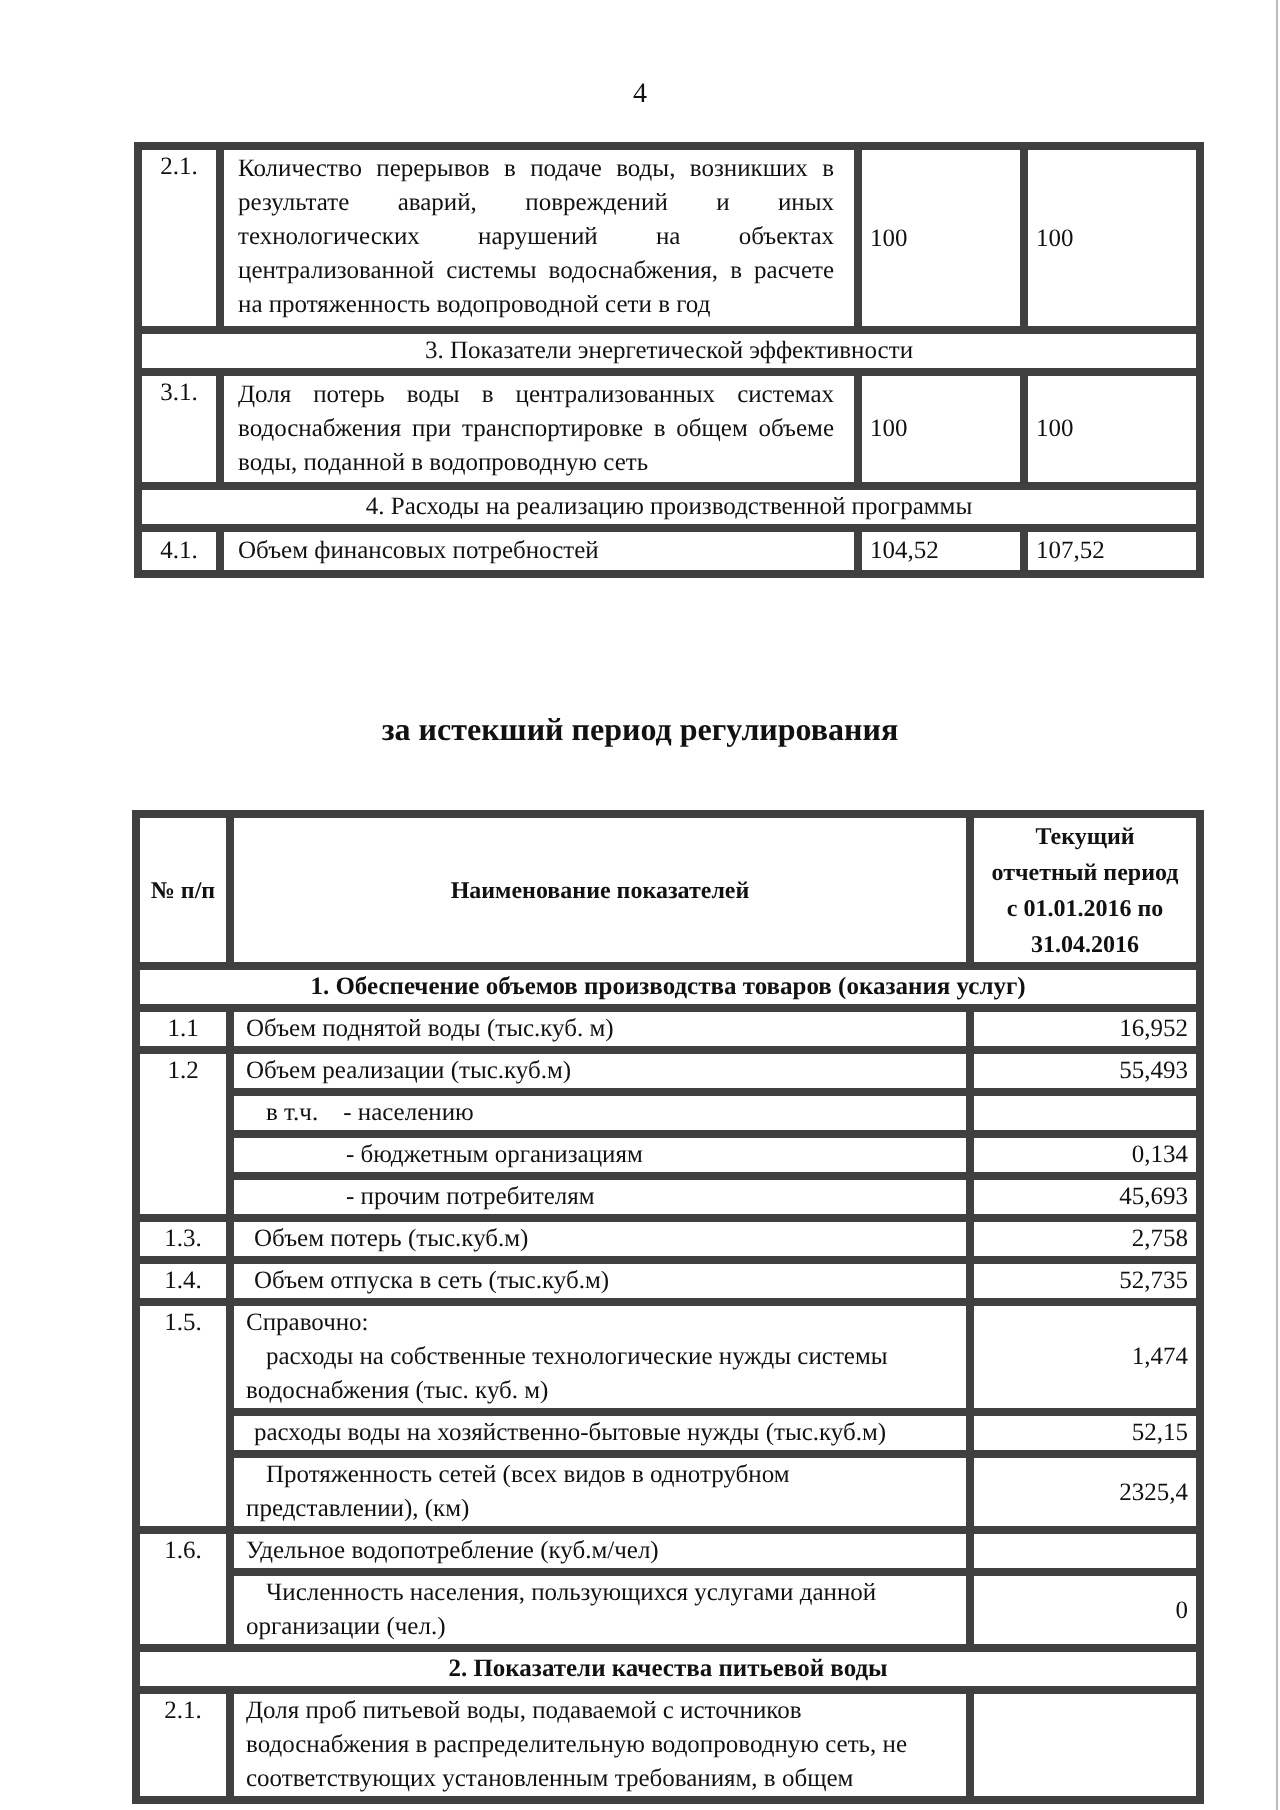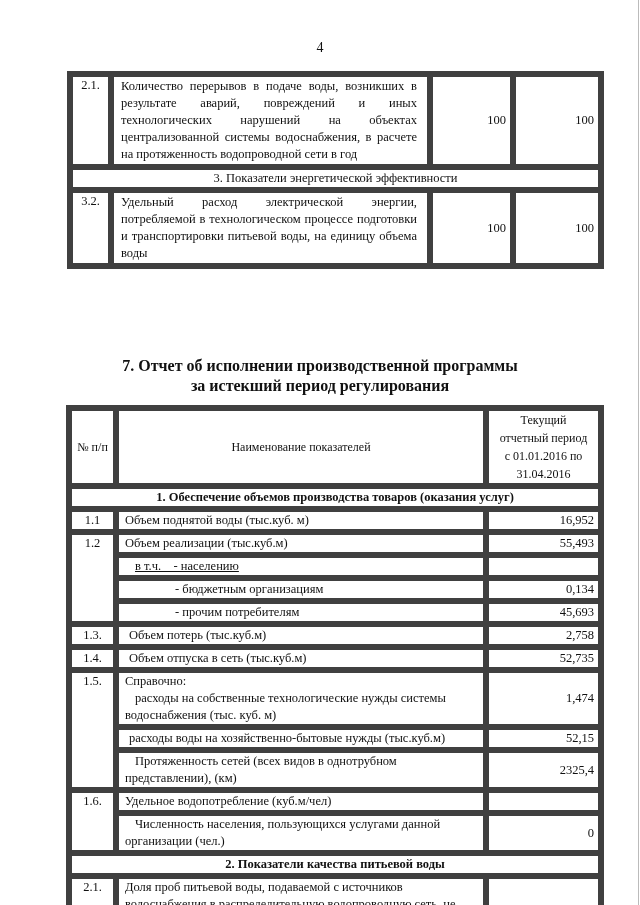--- a/index.html
+++ b/index.html
@@ -1,37 +1,37 @@
 <!DOCTYPE html>
 <html><head>
 <meta charset="utf-8">
 <style>
   html, body { margin: 0; padding: 0; background: #ffffff; }
   body { width: 640px; height: 905px; position: relative; overflow: hidden;
          font-family: "Liberation Serif", "DejaVu Serif", serif; color: #111; }
   .page-num { position: absolute; left: 0; width: 640px; top: 40px; text-align: center;
               font-size: 14px; }
   table { border-collapse: collapse; position: absolute; table-layout: fixed; }
-  td, th { border: 6px solid #404040; padding: 0 4px; font-size: 12.5px; line-height: 17px;
+  td, th { border: 4px solid #404040; padding: 0 4px; font-size: 12.5px; line-height: 17px;
            vertical-align: middle; font-weight: normal; }
   .t1 { left: 67px; top: 71px; width: 531px; }
   .t1 td.num { text-align: center; vertical-align: top; }
   .t1 td.desc { text-align: justify; text-align-last: left; padding: 1px 10px 1px 7px; vertical-align: top; }
-  .t1 td.val { text-align: right; }
+  .t1 td.val { text-align: left; }
   .t1 td.sec { text-align: center; font-weight: normal; }
   .title { position: absolute; left: 0; width: 640px; top: 356px; text-align: center;
            font-weight: bold; font-size: 16px; line-height: 20px; }
   .t2 { left: 66px; top: 405px; width: 532px; }
-  .t2 th { font-weight: normal; text-align: center; font-size: 12px; line-height: 18px; }
+  .t2 th { font-weight: bold; text-align: center; font-size: 12px; line-height: 18px; }
   .t2 td.num { text-align: center; }
   .t2 td.desc { padding-left: 6px; }
   .t2 td.val { text-align: right; }
   .t2 td.sec { text-align: center; font-weight: bold; }
   .ind1 { padding-left: 10px !important; }
-  .ind2 { padding-left: 16px !important; text-decoration: underline; }
+  .ind2 { padding-left: 16px !important; }
   .ind3 { padding-left: 56px !important; margin-top: 32px; }
   .scanline { position: absolute; left: 638px; width: 1px; top: 0; height: 905px; background: #bbb; }
 </style>
 </head>
 <body>
 
 <div class="page-num">4</div>
 
 <table class="t1">
   <colgroup>
@@ -43,31 +43,39 @@
   <tbody>
       <tr style="height:92px">
     <td class="num">2.1.</td>
     <td class="desc">Количество перерывов в подаче воды, возникших в результате аварий, повреждений и иных технологических нарушений на объектах централизованной системы водоснабжения, в расчете на протяженность водопроводной сети в год</td>
     <td class="val">100</td>
     <td class="val">100</td>
   </tr>
   <tr style="height:18px">
     <td class="sec" colspan="4">3. Показатели энергетической эффективности</td>
   </tr>
-  <tr style="height:70px">
-    <td class="num">3.2.</td>
-    <td class="desc">Удельный расход электрической энергии, потребляемой в технологическом процессе подготовки и транспортировки питьевой воды, на единицу объема воды</td>
+  <tr style="height:50px">
+    <td class="num">3.1.</td>
+    <td class="desc">Доля потерь воды в централизованных системах водоснабжения при транспортировке в общем объеме воды, поданной в водопроводную сеть</td>
     <td class="val">100</td>
     <td class="val">100</td>
+  </tr>
+  <tr style="height:17px">
+    <td class="sec" colspan="4">4. Расходы на реализацию производственной программы</td>
+  </tr>
+  <tr style="height:18px">
+    <td class="num" style="vertical-align:middle">4.1.</td>
+    <td class="desc" style="vertical-align:middle">Объем финансовых потребностей</td>
+    <td class="val">104,52</td>
+    <td class="val">107,52</td>
   </tr>
 </tbody>
   </table>
 
 <div class="title">
-  <div>7. Отчет об исполнении производственной программы</div>
   <div>за истекший период регулирования</div>
 </div>
 
 <table class="t2">
   <colgroup>
     <col style="width:47px">
       <col style="width:370px">
       <col style="width:115px">
   </colgroup>
   <tbody>

